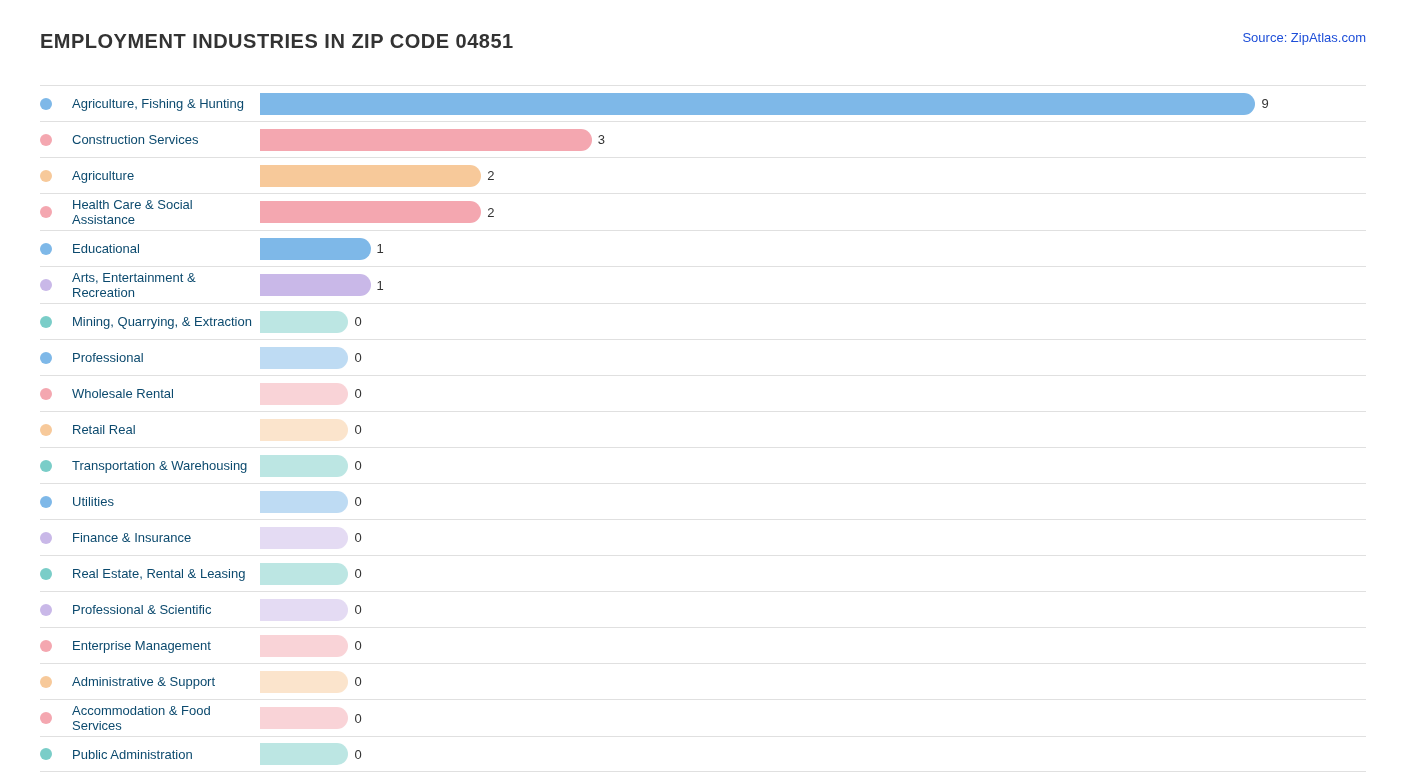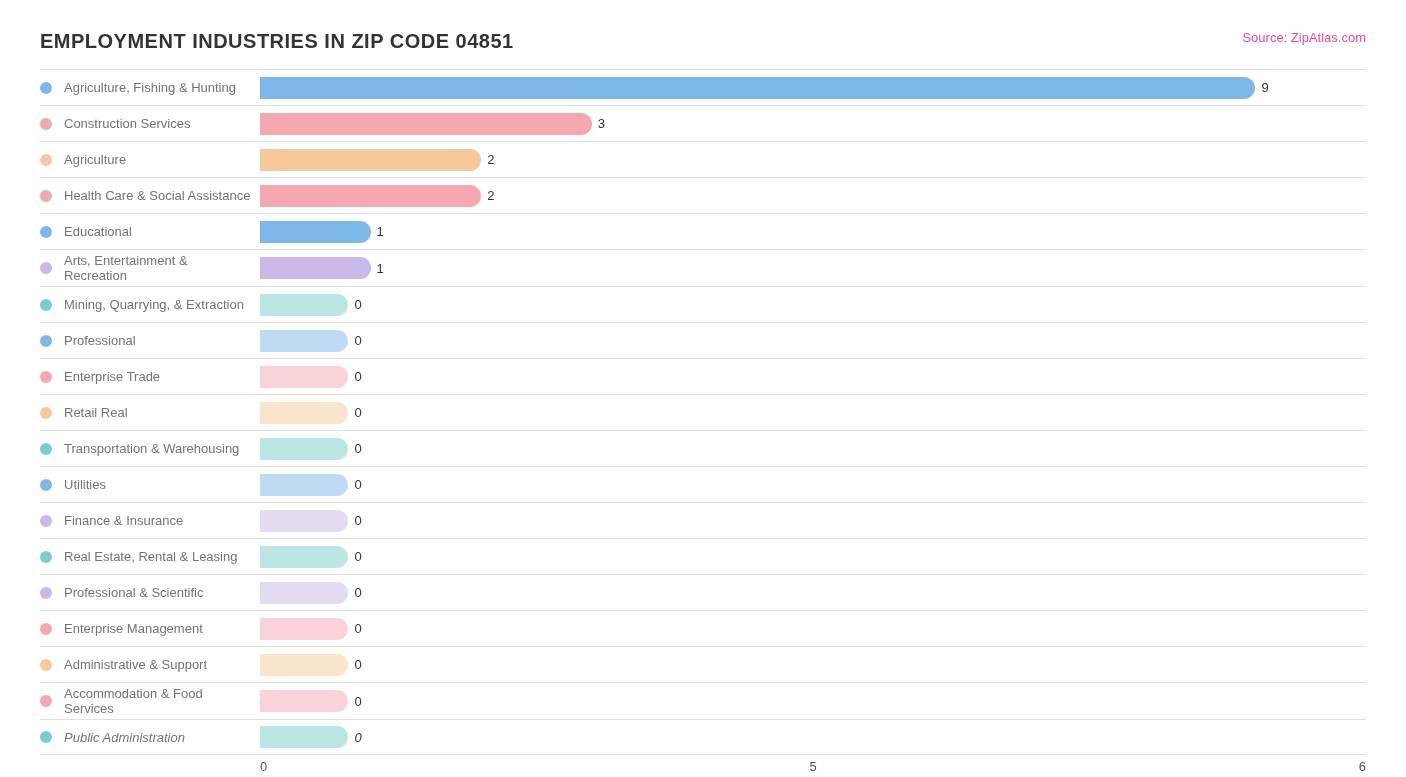--- a/index.html
+++ b/index.html
@@ -12,58 +12,57 @@
     }
     .chart-container {
       width: 100%;
       background: #fff;
       padding: 10px 20px 20px 20px;
     }
     .chart-header {
       display: flex;
       justify-content: space-between;
       align-items: flex-start;
-      margin-bottom: 16px;
+      margin-bottom: 32px;
     }
     .chart-title {
       font-size: 20px;
       font-weight: bold;
       color: #333;
       letter-spacing: 0.5px;
     }
     .chart-source {
       font-size: 13px;
-      color: #ec4899;
+      color: #1d4ed8;
     }
     .chart-area {
       display: flex;
       flex-direction: column;
       width: 100%;
     }
     .bar-row {
       display: flex;
       align-items: center;
       border-top: 1px solid #e0e0e0;
       padding: 3px 0;
       min-height: 36px;
     }
     .bar-row:last-child {
       border-bottom: 1px solid #e0e0e0;
-      font-style: italic;
     }
     .bar-label {
       font-size: 13px;
-      color: #737373;
+      color: #0c4a6e;
       width: 220px;
       min-width: 220px;
       flex-shrink: 0;
       padding-right: 8px;
       display: flex;
       align-items: center;
-      gap: 12px;
+      gap: 20px;
     }
     .color-dot {
       width: 12px;
       height: 12px;
       border-radius: 50%;
       flex-shrink: 0;
     }
     .bar-track {
       flex: 1;
       display: flex;
@@ -184,21 +183,21 @@
           <span>Professional</span>
         </div>
         <div class="bar-track">
           <div class="bar-fill" style="background-color: rgb(126, 184, 232); width: 8%; opacity: 0.5;"></div>
           <div class="bar-value">0</div>
         </div>
       </div>
       <div class="bar-row">
         <div class="bar-label">
           <div class="color-dot" style="background-color: rgb(244, 167, 176);"></div>
-          <span>Enterprise Trade</span>
+          <span>Wholesale Rental</span>
         </div>
         <div class="bar-track">
           <div class="bar-fill" style="background-color: rgb(244, 167, 176); width: 8%; opacity: 0.5;"></div>
           <div class="bar-value">0</div>
         </div>
       </div>
       <div class="bar-row">
         <div class="bar-label">
           <div class="color-dot" style="background-color: rgb(247, 201, 154);"></div>
           <span>Retail Real</span>

